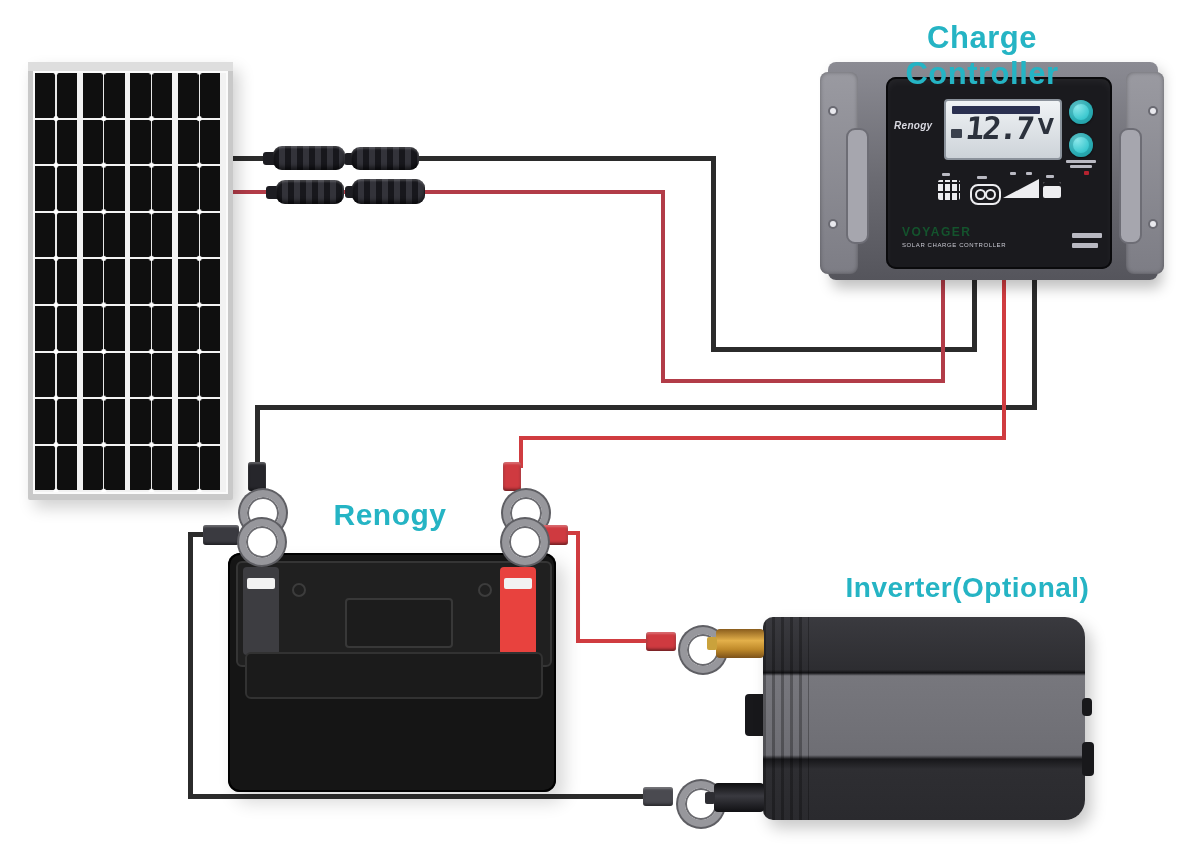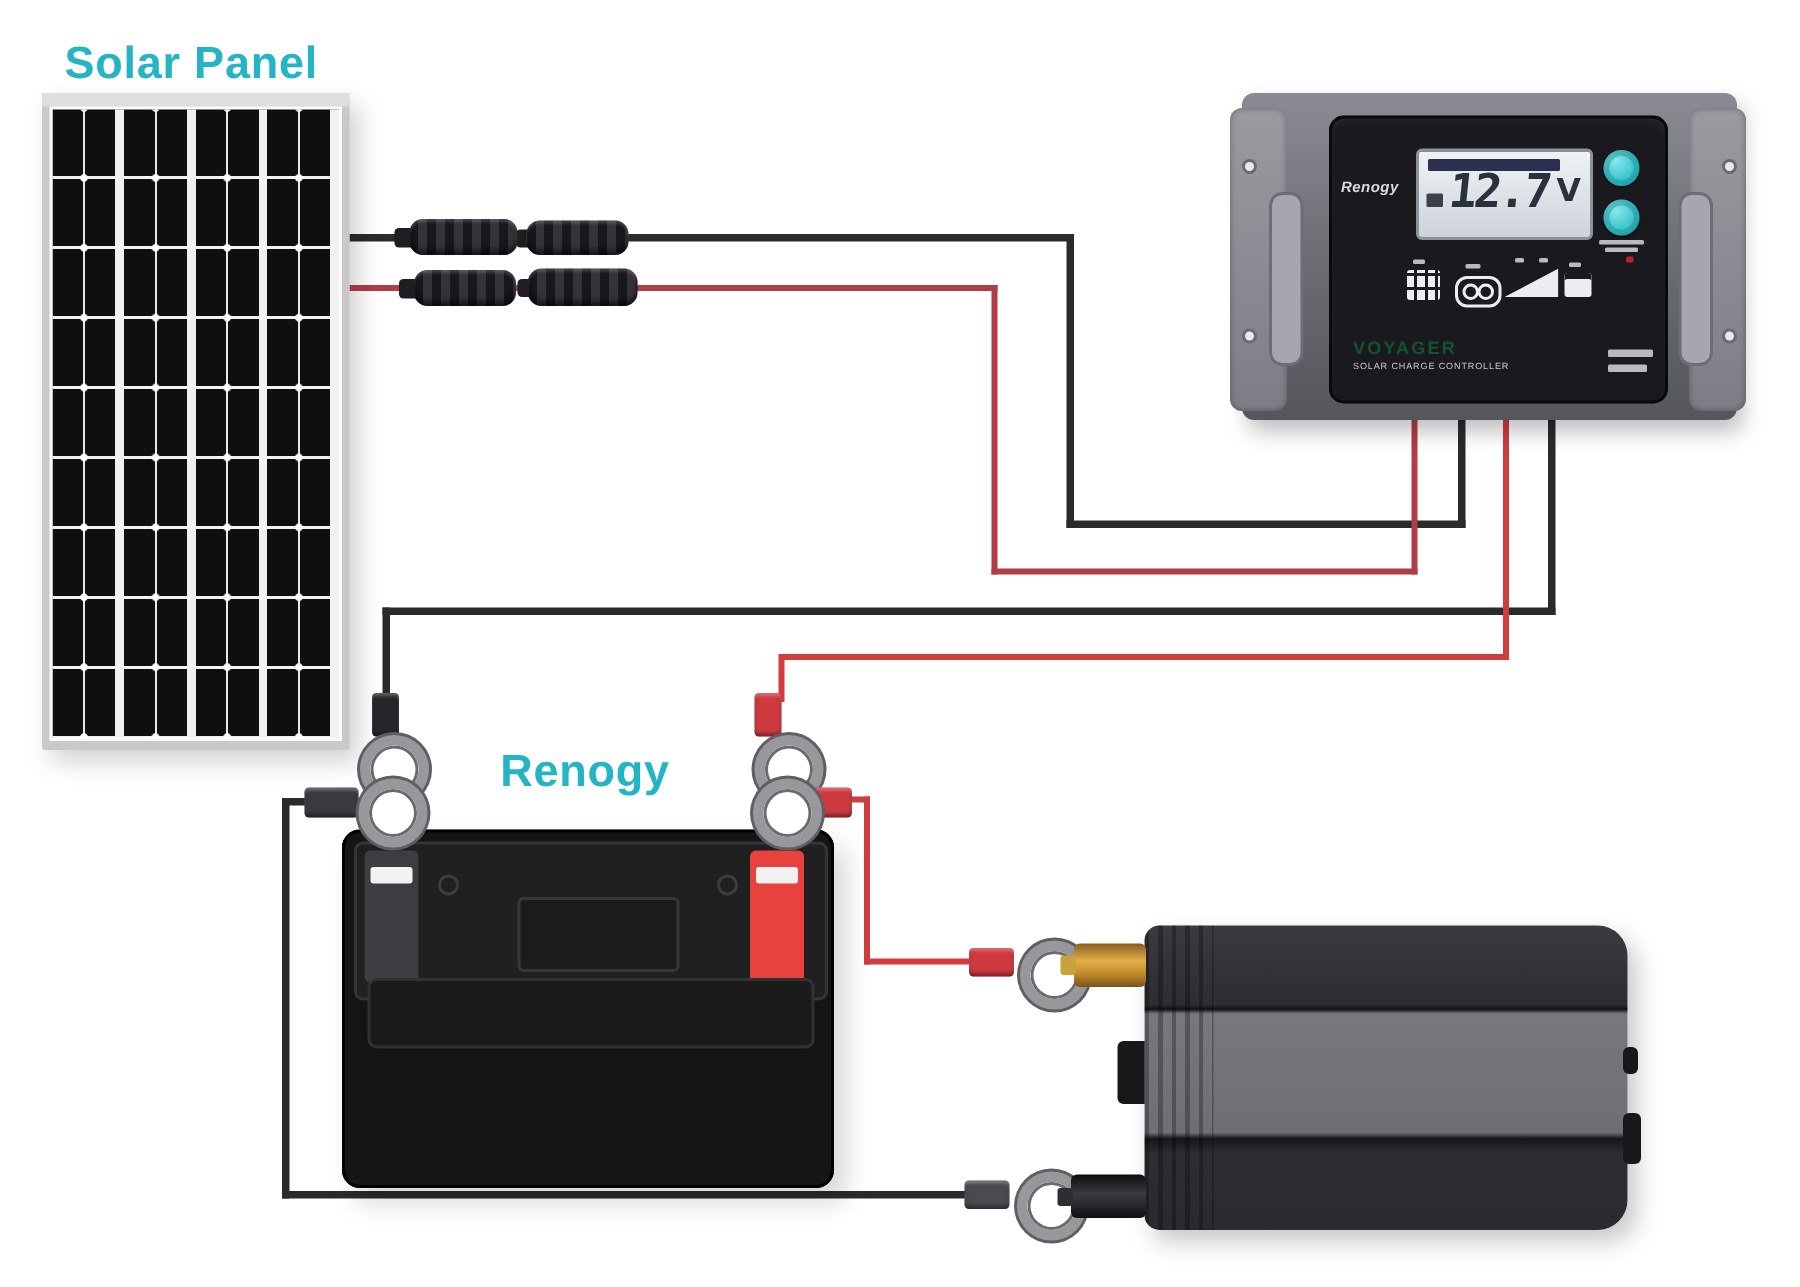--- a/index.html
+++ b/index.html
@@ -127,37 +127,37 @@
   <div class="wire batpos" style="left:519px;top:436px;width:4px;height:32px;"></div>
 
   <div class="wire neg" style="left:188px;top:532px;width:55px;height:5px;"></div>
   <div class="wire neg" style="left:188px;top:532px;width:5px;height:267px;"></div>
   <div class="wire neg" style="left:188px;top:794px;width:470px;height:5px;"></div>
 
   <div class="wire batpos" style="left:532px;top:531px;width:48px;height:4px;"></div>
   <div class="wire batpos" style="left:576px;top:531px;width:4px;height:112px;"></div>
   <div class="wire batpos" style="left:576px;top:639px;width:76px;height:4px;"></div>
 
-  <div class="label" style="left:30px;top:26px;width:195px;font-size:30px;">Solar Panel</div>
   <div class="panel">
     <div class="panel-top"></div>
     <div class="panel-white">
       <div class="panel-cells"></div>
     </div>
   </div>
 
   <div class="mc4tip" style="left:263px;top:152px;width:14px;height:13px;"></div>
   <div class="mc4" style="left:273px;top:146px;width:72px;height:24px;"></div>
   <div class="mc4tip" style="left:344px;top:153px;width:12px;height:12px;"></div>
   <div class="mc4" style="left:351px;top:147px;width:68px;height:23px;"></div>
   <div class="mc4tip" style="left:266px;top:186px;width:14px;height:13px;"></div>
   <div class="mc4" style="left:276px;top:180px;width:68px;height:24px;"></div>
   <div class="mc4tip" style="left:345px;top:186px;width:12px;height:12px;"></div>
   <div class="mc4" style="left:352px;top:179px;width:73px;height:25px;"></div>
 
+  <div class="label" style="left:852px;top:20px;width:260px;font-size:31px;">Charge Controller</div>
   <div class="cc-body"></div>
   <div class="cc-bracket" style="left:820px;"></div>
   <div class="cc-bracket" style="left:1126px;"></div>
   <div class="cc-slot" style="left:846px;"></div>
   <div class="cc-slot" style="left:1119px;"></div>
   <div class="screw" style="left:830px;top:108px;"></div>
   <div class="screw" style="left:830px;top:221px;"></div>
   <div class="screw" style="left:1150px;top:108px;"></div>
   <div class="screw" style="left:1150px;top:221px;"></div>
   <div class="cc-face"></div>
@@ -209,20 +209,21 @@
 
   <div class="crimp" style="left:248px;top:462px;width:18px;height:29px;background:#26262b;"></div>
   <div class="ring" style="left:240px;top:490px;"></div>
   <div class="crimp" style="left:203px;top:525px;width:36px;height:20px;background:#3a3a40;"></div>
   <div class="ring" style="left:239px;top:519px;"></div>
   <div class="crimp" style="left:503px;top:462px;width:18px;height:29px;background:#cf3a40;"></div>
   <div class="ring" style="left:503px;top:490px;"></div>
   <div class="crimp" style="left:534px;top:525px;width:34px;height:20px;background:#cf3a40;"></div>
   <div class="ring" style="left:502px;top:519px;"></div>
 
+  <div class="label" style="left:840px;top:572px;width:255px;font-size:28px;">Inverter(Optional)</div>
   <div class="inv-nub" style="left:745px;top:694px;width:24px;height:42px;"></div>
   <div class="inverter">
     <div class="inv-fins"></div>
   </div>
   <div class="inv-nub" style="left:1082px;top:698px;width:10px;height:18px;"></div>
   <div class="inv-nub" style="left:1082px;top:742px;width:12px;height:34px;"></div>
 
   <div class="crimp" style="left:646px;top:632px;width:30px;height:19px;background:#cf3a40;"></div>
   <div class="ring" style="left:680px;top:627px;"></div>
   <div class="stud-pos">

